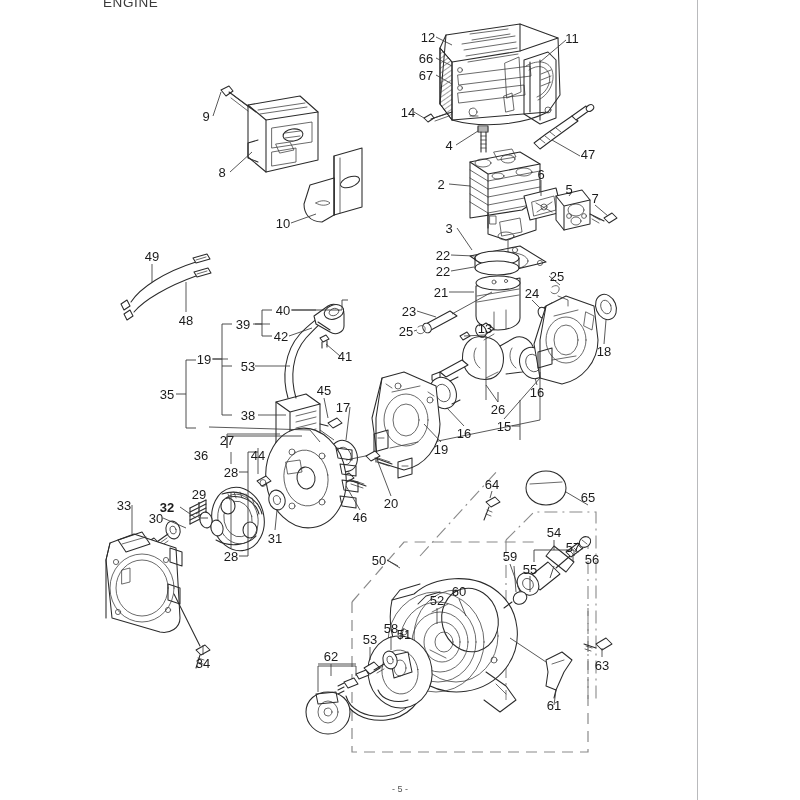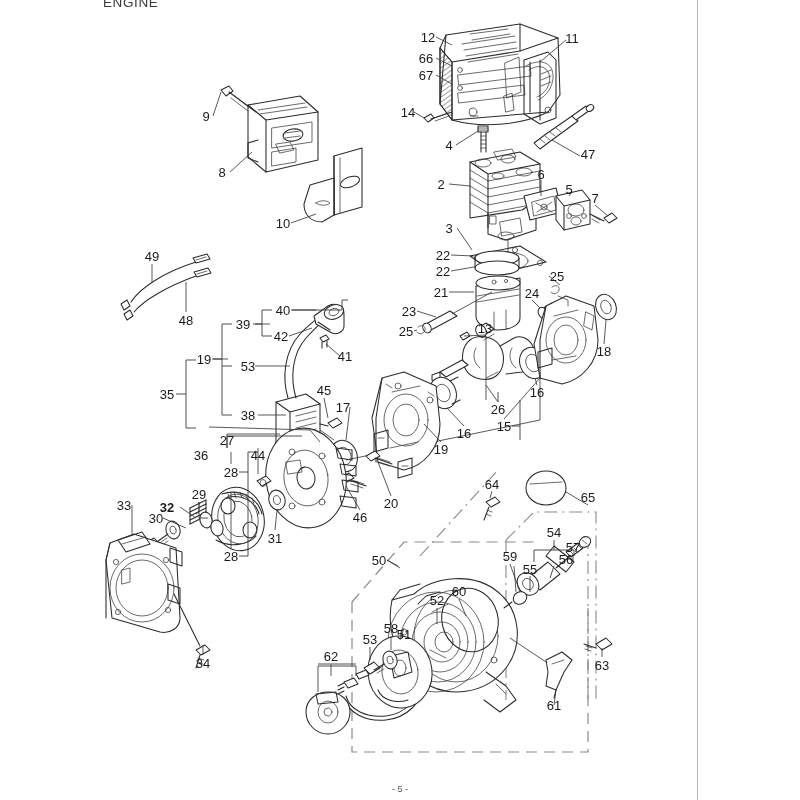--- a/index.html
+++ b/index.html
@@ -674,21 +674,21 @@
       <div class="lbl" style="left: 360px; top: 517px;">46</div>
       <div class="lbl" style="left: 588px; top: 154px;">47</div>
       <div class="lbl" style="left: 186px; top: 320px;">48</div>
       <div class="lbl" style="left: 152px; top: 256px;">49</div>
       <div class="lbl" style="left: 379px; top: 560px;">50</div>
       <div class="lbl" style="left: 404px; top: 620px; margin-top: 14px;">51</div>
       <div class="lbl" style="left: 437px; top: 600px;">52</div>
       <div class="lbl" style="left: 370px; top: 639px;">53</div>
       <div class="lbl" style="left: 554px; top: 532px;">54</div>
       <div class="lbl" style="left: 530px; top: 569px;">55</div>
-      <div class="lbl" style="left: 554px; top: 559px; padding-left: 24px;">56</div>
+      <div class="lbl" style="left: 580px; top: 559px; padding-left: 24px;">56</div>
       <div class="lbl" style="left: 573px; top: 547px;">57</div>
       <div class="lbl" style="left: 391px; top: 628px; text-align: right;">58</div>
       <div class="lbl" style="left: 510px; top: 556px;">59</div>
       <div class="lbl" style="left: 459px; top: 591px;">60</div>
       <div class="lbl" style="left: 554px; top: 705px;">61</div>
       <div class="lbl" style="left: 331px; top: 656px;">62</div>
       <div class="lbl" style="left: 602px; top: 665px;">63</div>
       <div class="lbl" style="left: 492px; top: 484px;">64</div>
       <div class="lbl" style="left: 588px; top: 497px;">65</div>
       <div class="lbl" style="left: 426px; top: 58px;">66</div>

